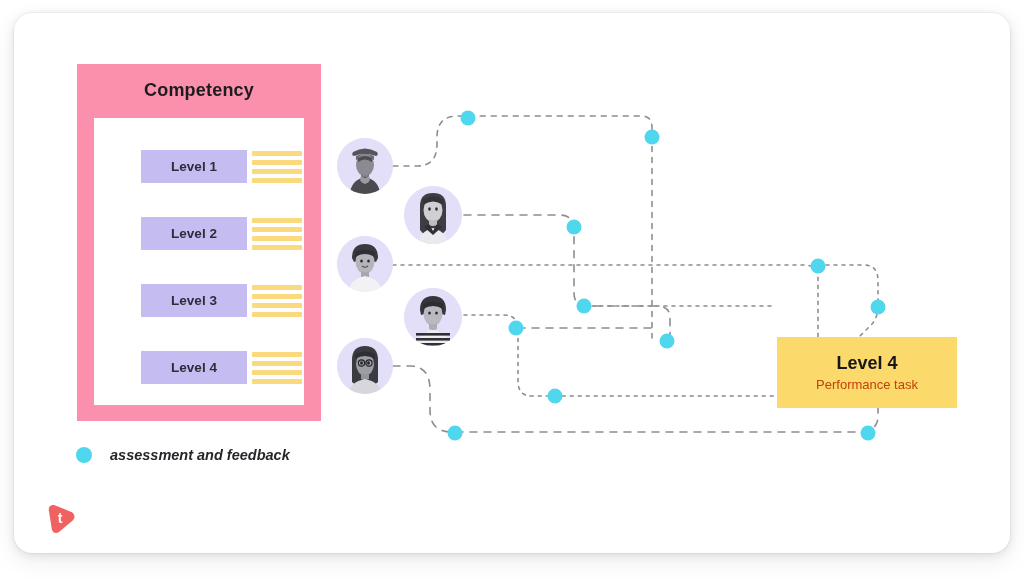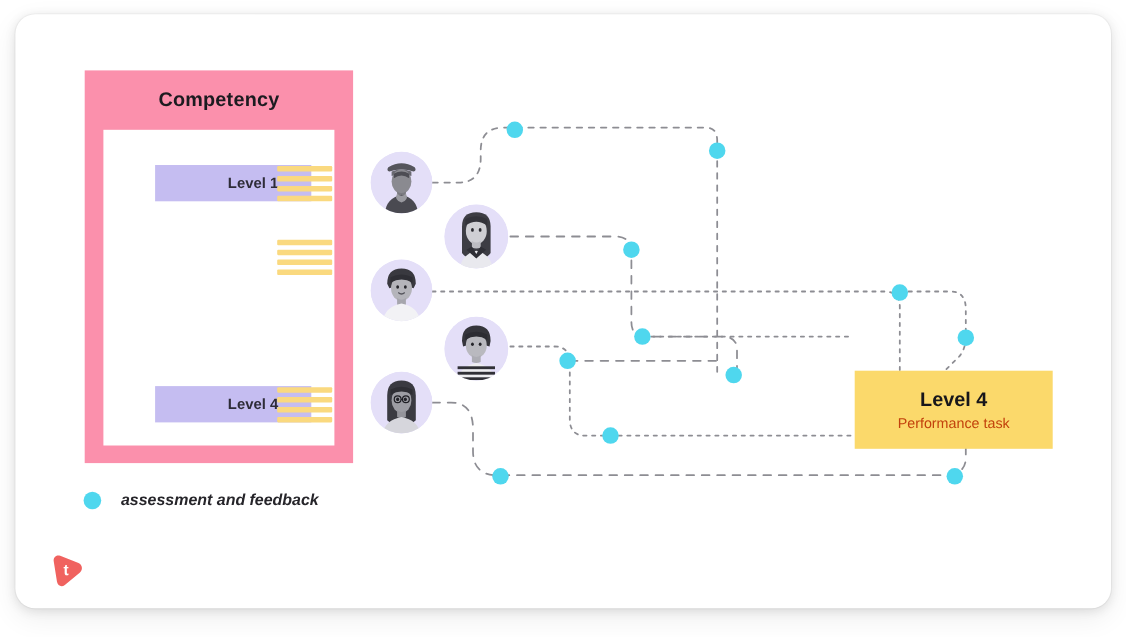--- a/index.html
+++ b/index.html
@@ -77,21 +77,20 @@
     top: 0;
     width: 106px;
     height: 33px;
     background: #C5BDF1;
     display: flex;
     align-items: center;
     justify-content: center;
     font-size: 13.5px;
     font-weight: bold;
     color: #2e2c38;
-    padding-left: 36px;
   }
   .level-lines {
     position: absolute;
     left: 158px;
     top: 1px;
     width: 52px;
   }
   .level-lines i {
     display: block;
     height: 5px;
@@ -213,28 +212,38 @@
         <div class="level-chip">Level 1</div>
         <div class="level-lines">
           <i></i>
           <i></i>
           <i></i>
           <i></i>
         </div>
       </div>
 
       <div class="level-row" style="top:99px;">
+        <div class="level-chip">Level 2</div>
         <div class="level-lines">
           <i></i>
           <i></i>
           <i></i>
           <i></i>
         </div>
       </div>
 
+      <div class="level-row" style="top:166px;">
+        <div class="level-chip">Level 3</div>
+        <div class="level-lines">
+          <i></i>
+          <i></i>
+          <i></i>
+          <i></i>
+        </div>
+      </div>
 
       <div class="level-row" style="top:233px;">
         <div class="level-chip">Level 4</div>
         <div class="level-lines">
           <i></i>
           <i></i>
           <i></i>
           <i></i>
         </div>
       </div>

